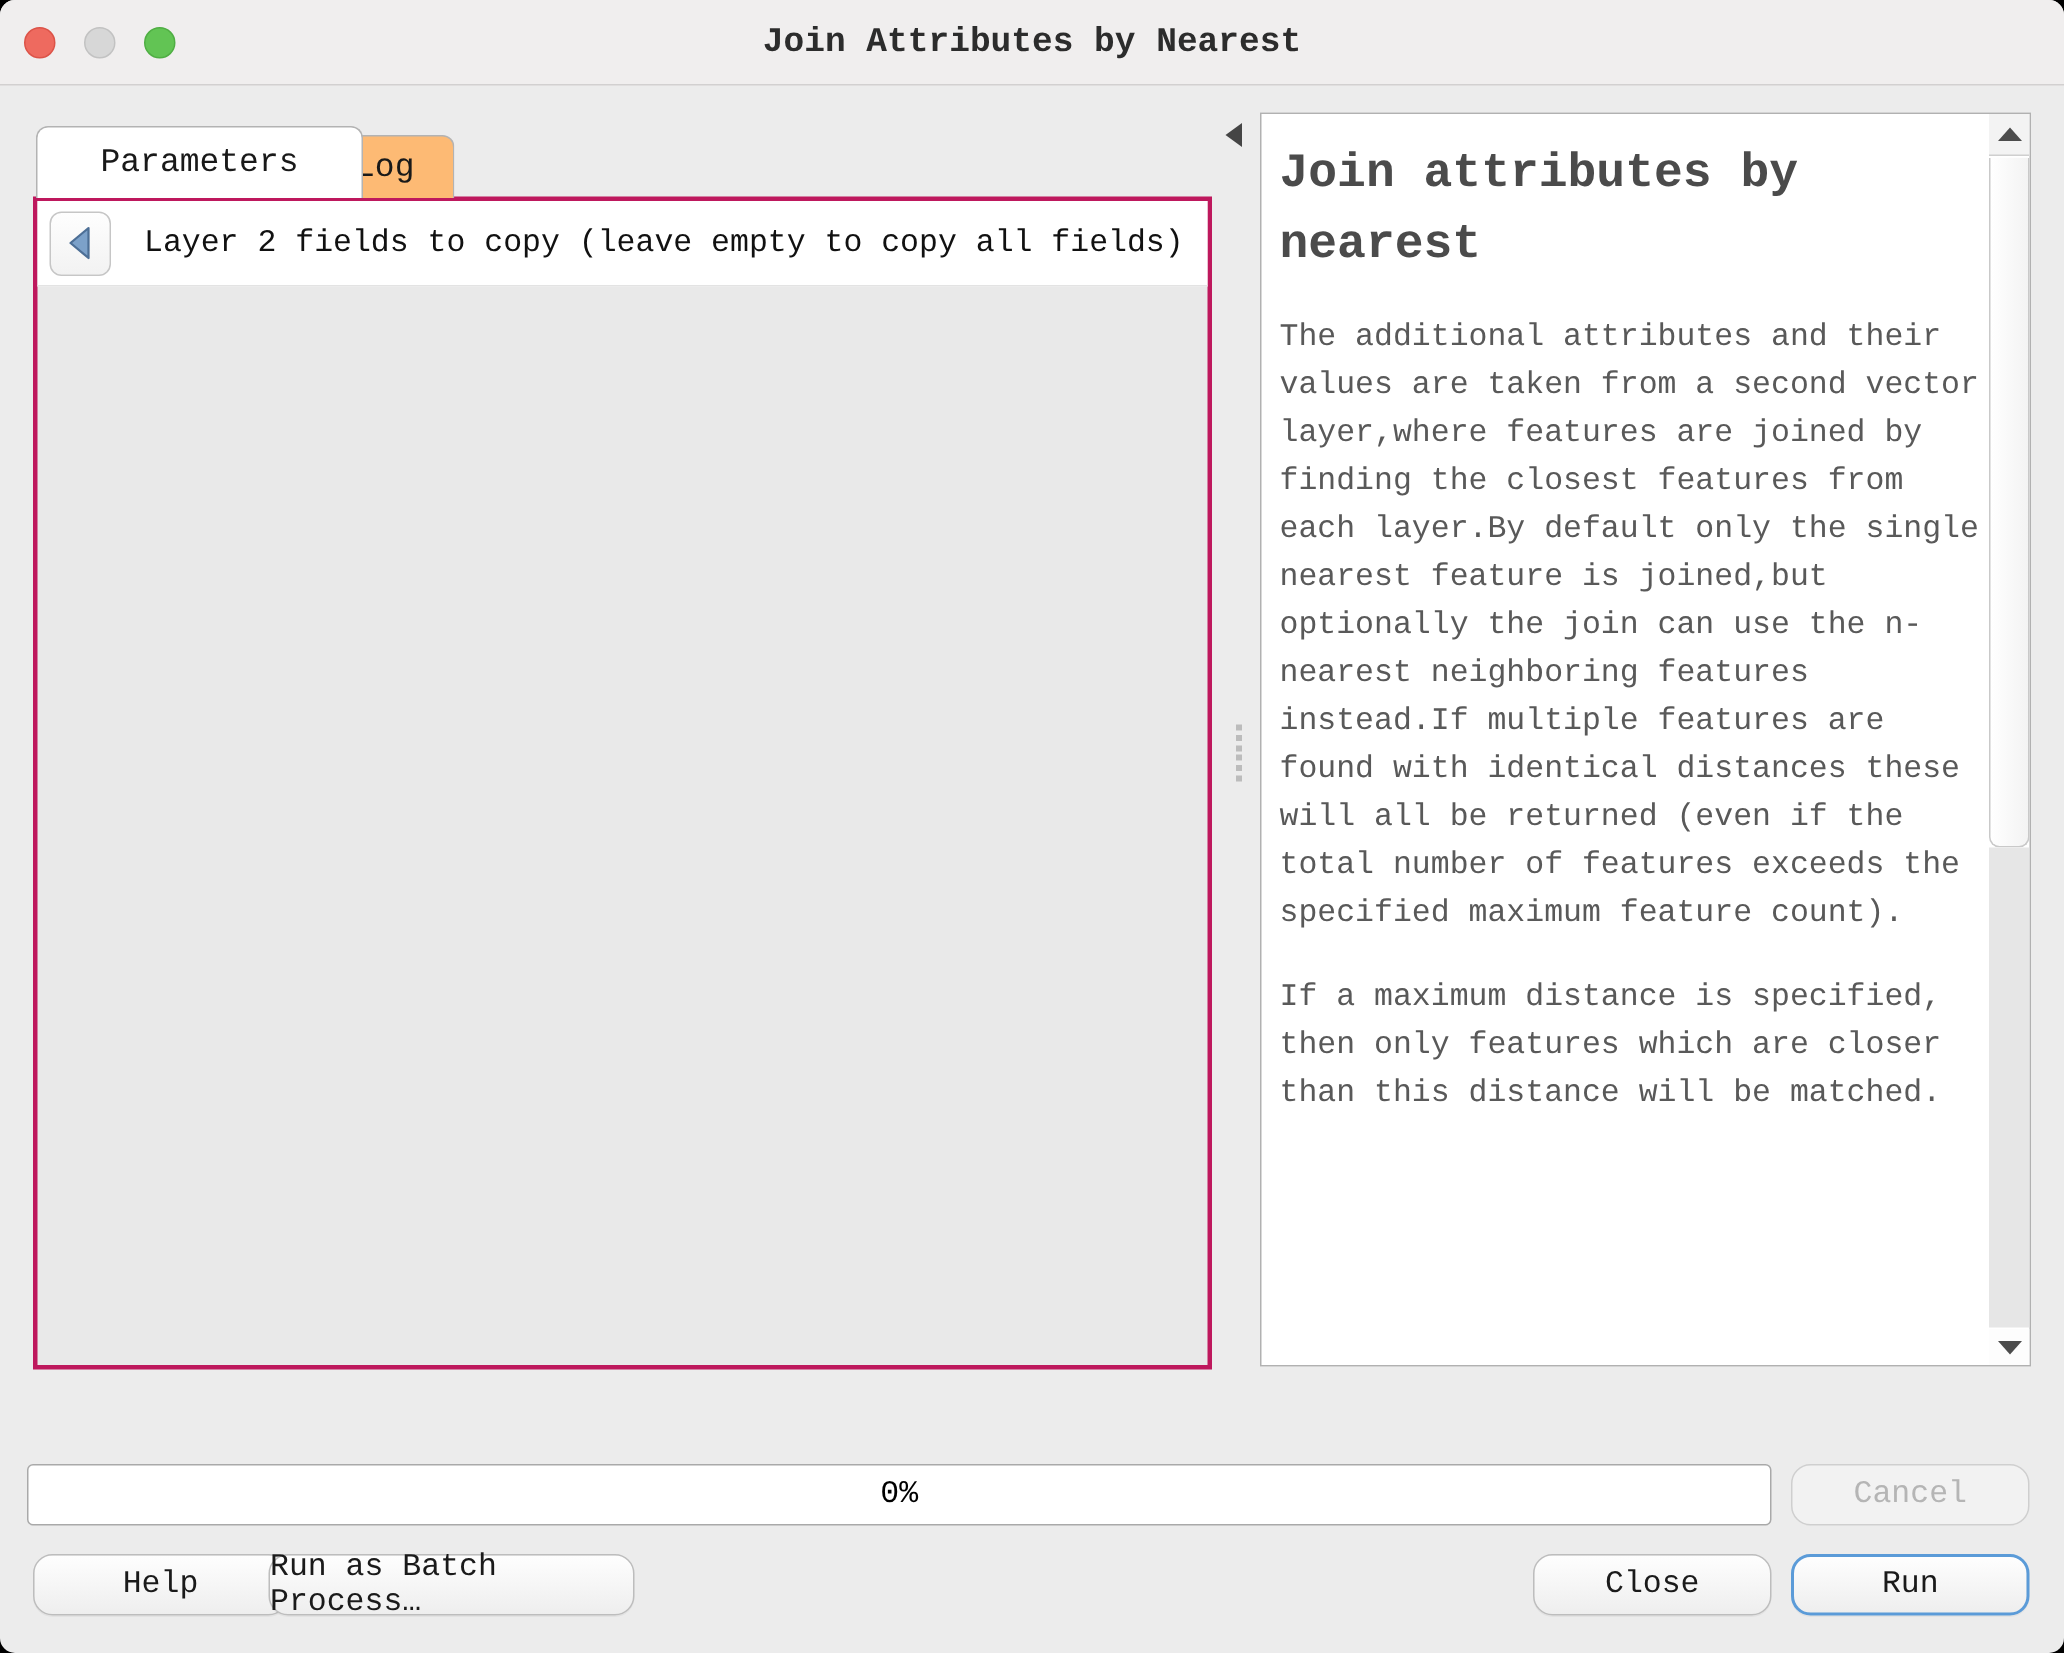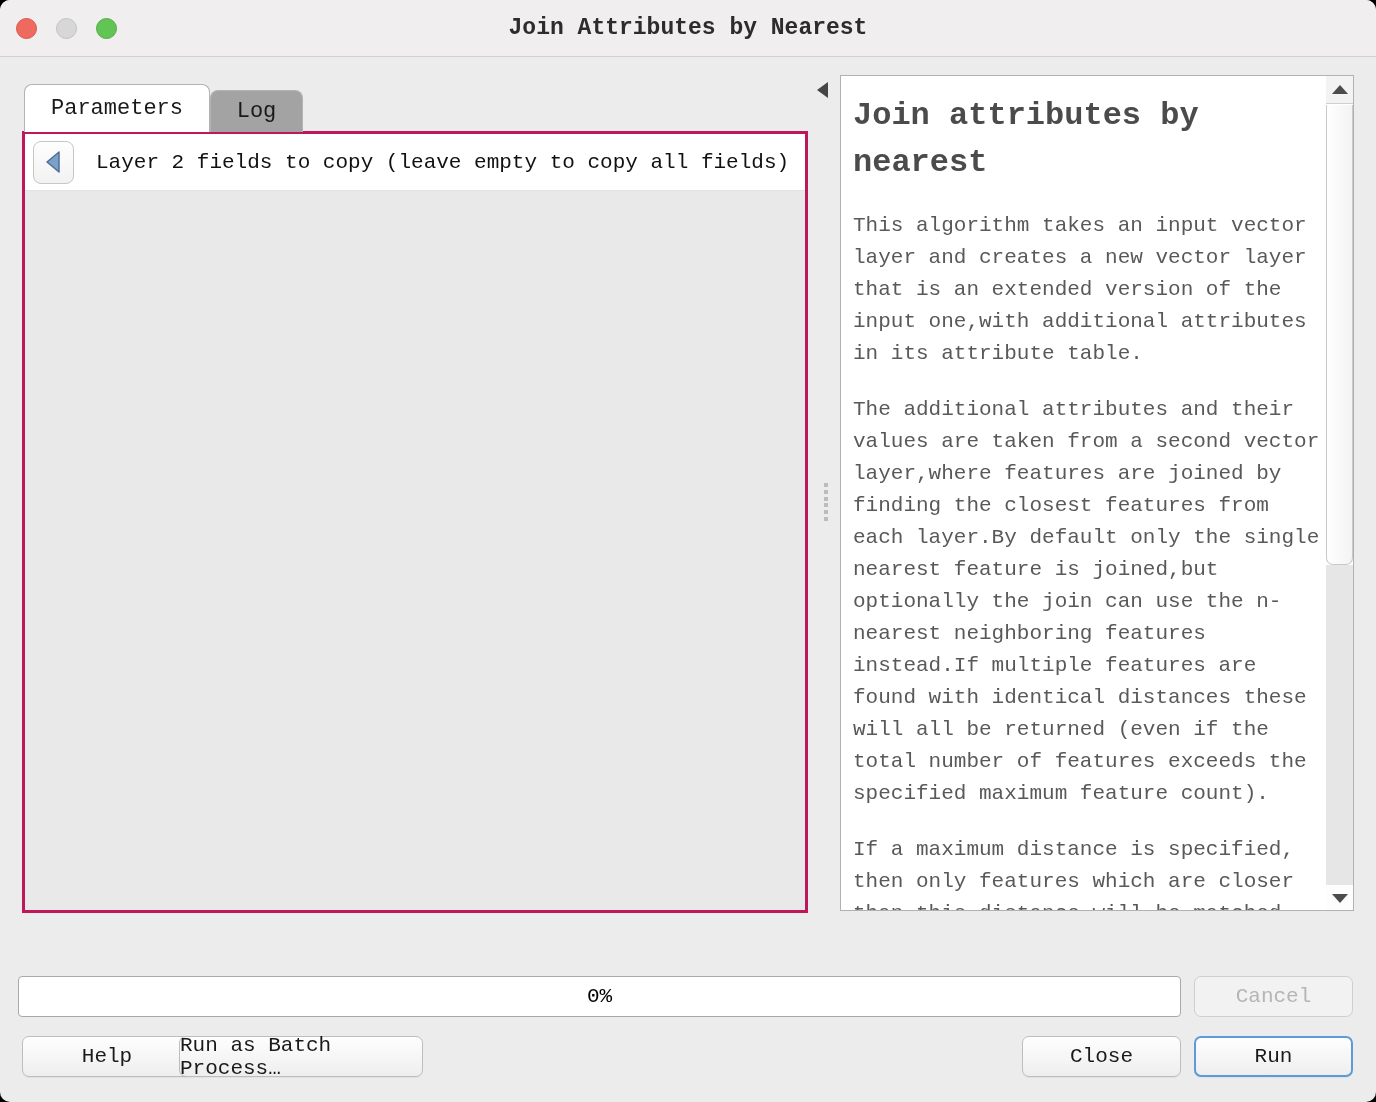--- a/index.html
+++ b/index.html
@@ -21,22 +21,22 @@
   .lights { position: absolute; left: 16px; top: 18px; display: flex; gap: 19px; }
   .light { width: 21px; height: 21px; border-radius: 50%; }
   .light.red   { background: #ee6a5f; border: 1px solid #dc5348; }
   .light.gray  { background: #d7d7d7; border: 1px solid #c2c2c2; }
   .light.green { background: #62c454; border: 1px solid #4fae43; }
 
   
   .tab { position: absolute; display: flex; align-items: center; justify-content: center;
          font-size: 22px; color: #191919; border: 1px solid #b3b3b3; border-bottom: none;
          border-radius: 8px 8px 0 0; }
-  .tab.active { left: 24px; top: 84px; width: 186px; height: 48px; background: #fff; z-index: 3; }
-  .tab.inactive { left: 210px; top: 90px; width: 93px; height: 42px; background: #a3a3a3; z-index: 2; }
+  .tab.active { left: 24px; top: 84px; width: 218px; height: 48px; background: #fff; z-index: 3; }
+  .tab.inactive { left: 210px; top: 90px; width: 93px; height: 42px; background: #fdba74; z-index: 2; }
 
   
   .pane {
     position: absolute; left: 22px; top: 131px; width: 786px; height: 782px;
     background: #e9e9e9; border: 3px solid #be185d; z-index: 1;
   }
   .pane-header {
     position: absolute; left: 0; top: 0; right: 0; height: 57px;
     background: #fff; border-bottom: 1px solid #e3e3e3;
     display: flex; align-items: center; padding-left: 8px;
@@ -126,21 +126,21 @@
                      line-height: 47px; max-width: 370px; margin-bottom: 24px; }
   .help-content p { font-size: 21px; color: #595959; line-height: 32px; margin-bottom: 24px; }
 
   
   .progress {
     position: absolute; left: 18px; top: 976px; width: 1163px; height: 41px;
     background: #fff; border: 1px solid #a9a9a9; border-radius: 4px;
     display: flex; align-items: center; justify-content: center;
     font-size: 21px; color: #000;
   }
-  .footer-btn { position: absolute; height: 41px; }
+  .footer-btn { position: absolute; height: 41px; border-radius: 13px; }
   #cancel-btn { left: 1194px; top: 976px; width: 159px;
                 color: #b5b5b5; background: #f2f2f2; border-color: #cfcfcf; box-shadow: none; }
   #help-btn   { left: 22px;   top: 1036px; width: 170px; }
   #batch-btn  { left: 179px;  top: 1036px; width: 244px; }
   #close-btn  { left: 1022px; top: 1036px; width: 159px; text-align: right; }
   #run-btn    { left: 1194px; top: 1036px; width: 159px; border: 2px solid #5b9bd8; }
 </style>
 </head>
 <body>
 
@@ -314,21 +314,20 @@
       <span></span>
       <span></span>
       <span></span>
   </div>
 
   <div class="help-panel">
     <div class="help-content">
       <h1>Join attributes by nearest</h1>
       <div>
 
-          <p class="alt">This algorithm takes an input vector layer and creates a new vector layer that is an extended version of the input one,with additional attributes in its attribute table.</p>
 
           <p class="plain">The additional attributes and their values are taken from a second vector layer,where features are joined by finding the closest features from each layer.By default only the single nearest feature is joined,but optionally the join can use the n-nearest neighboring features instead.If multiple features are found with identical distances these will all be returned (even if the total number of features exceeds the specified maximum feature count).</p>
 
           <p class="alt">If a maximum distance is specified, then only features which are closer than this distance will be matched.</p>
         </div>
     </div>
     <div class="help-sb">
       <div class="sb-up">
           <span class="tri-up"></span>
         </div>

